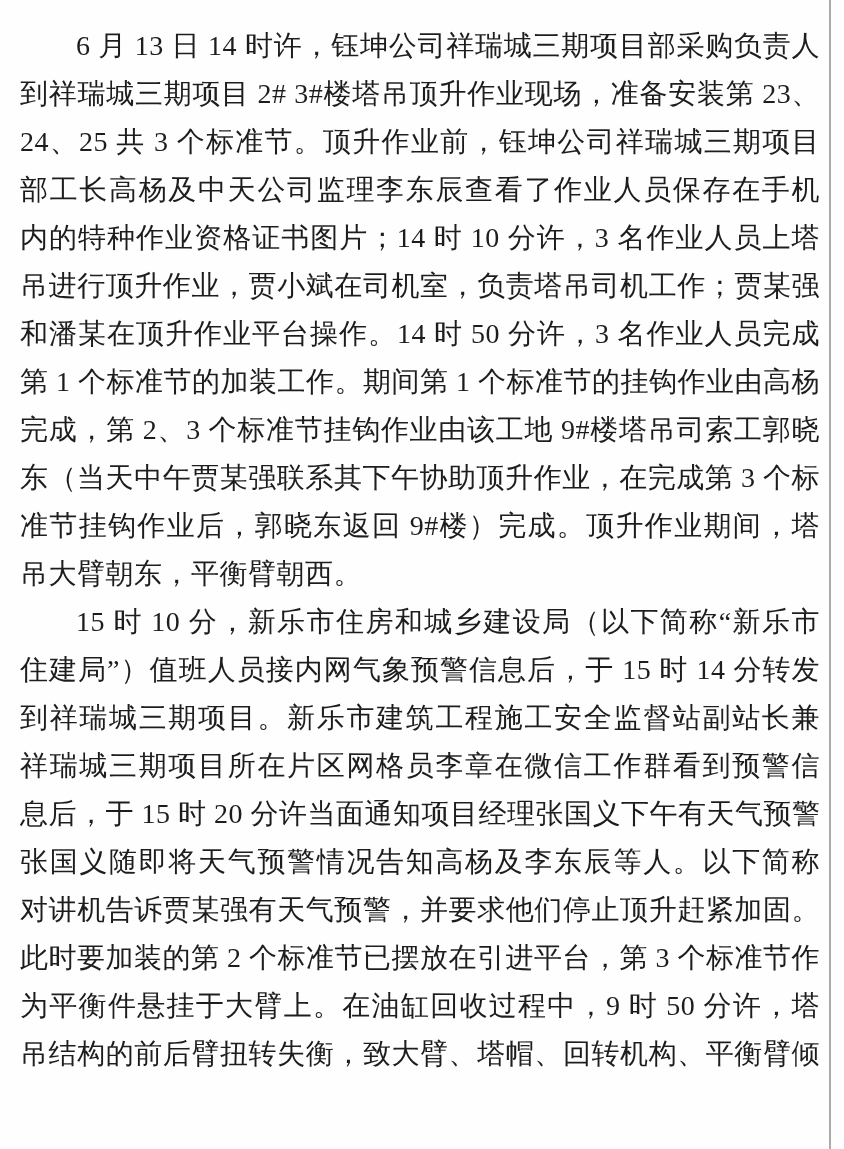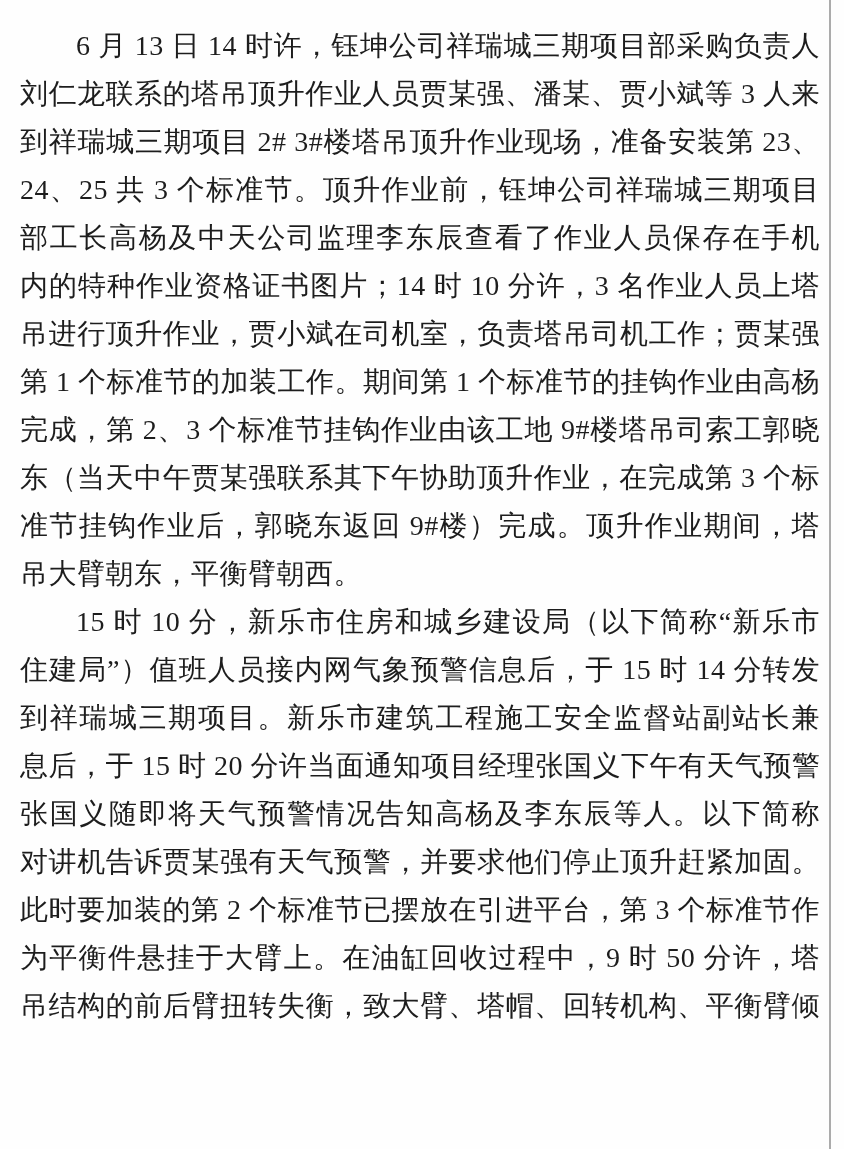--- a/index.html
+++ b/index.html
@@ -47,34 +47,35 @@
     text-align: right;
     text-align-last: left;
   }
 </style>
 </head>
 <body>
 
 <div class="page">
   <div class="text-column">
     <div class="text-line indent">6 月 13 日 14 时许，钰坤公司祥瑞城三期项目部采购负责人</div>
-    <div class="text-line">刘仁龙联系的塔吊顶升作业人员贾某强、潘某、贾小斌等 3 人来</div>
     <div class="text-line">到祥瑞城三期项目 2# 3#楼塔吊顶升作业现场，准备安装第 23、</div>
     <div class="text-line">24、25 共 3 个标准节。顶升作业前，钰坤公司祥瑞城三期项目</div>
     <div class="text-line">部工长高杨及中天公司监理李东辰查看了作业人员保存在手机</div>
     <div class="text-line">内的特种作业资格证书图片；14 时 10 分许，3 名作业人员上塔</div>
     <div class="text-line">吊进行顶升作业，贾小斌在司机室，负责塔吊司机工作；贾某强</div>
+    <div class="text-line">和潘某在顶升作业平台操作。14 时 50 分许，3 名作业人员完成</div>
     <div class="text-line">第 1 个标准节的加装工作。期间第 1 个标准节的挂钩作业由高杨</div>
     <div class="text-line">完成，第 2、3 个标准节挂钩作业由该工地 9#楼塔吊司索工郭晓</div>
     <div class="text-line">东（当天中午贾某强联系其下午协助顶升作业，在完成第 3 个标</div>
     <div class="text-line">准节挂钩作业后，郭晓东返回 9#楼）完成。顶升作业期间，塔</div>
     <div class="text-line para-end">吊大臂朝东，平衡臂朝西。</div>
     <div class="text-line indent">15 时 10 分，新乐市住房和城乡建设局（以下简称“新乐市</div>
     <div class="text-line">住建局”）值班人员接内网气象预警信息后，于 15 时 14 分转发</div>
     <div class="text-line">到祥瑞城三期项目。新乐市建筑工程施工安全监督站副站长兼</div>
+    <div class="text-line">祥瑞城三期项目所在片区网格员李章在微信工作群看到预警信</div>
     <div class="text-line">息后，于 15 时 20 分许当面通知项目经理张国义下午有天气预警。</div>
     <div class="text-line">张国义随即将天气预警情况告知高杨及李东辰等人。以下简称</div>
     <div class="text-line">对讲机告诉贾某强有天气预警，并要求他们停止顶升赶紧加固。</div>
     <div class="text-line">此时要加装的第 2 个标准节已摆放在引进平台，第 3 个标准节作</div>
     <div class="text-line">为平衡件悬挂于大臂上。在油缸回收过程中，9 时 50 分许，塔</div>
     <div class="text-line">吊结构的前后臂扭转失衡，致大臂、塔帽、回转机构、平衡臂倾</div>
   </div>
   <div class="scan-divider"></div>
 </div>
 

